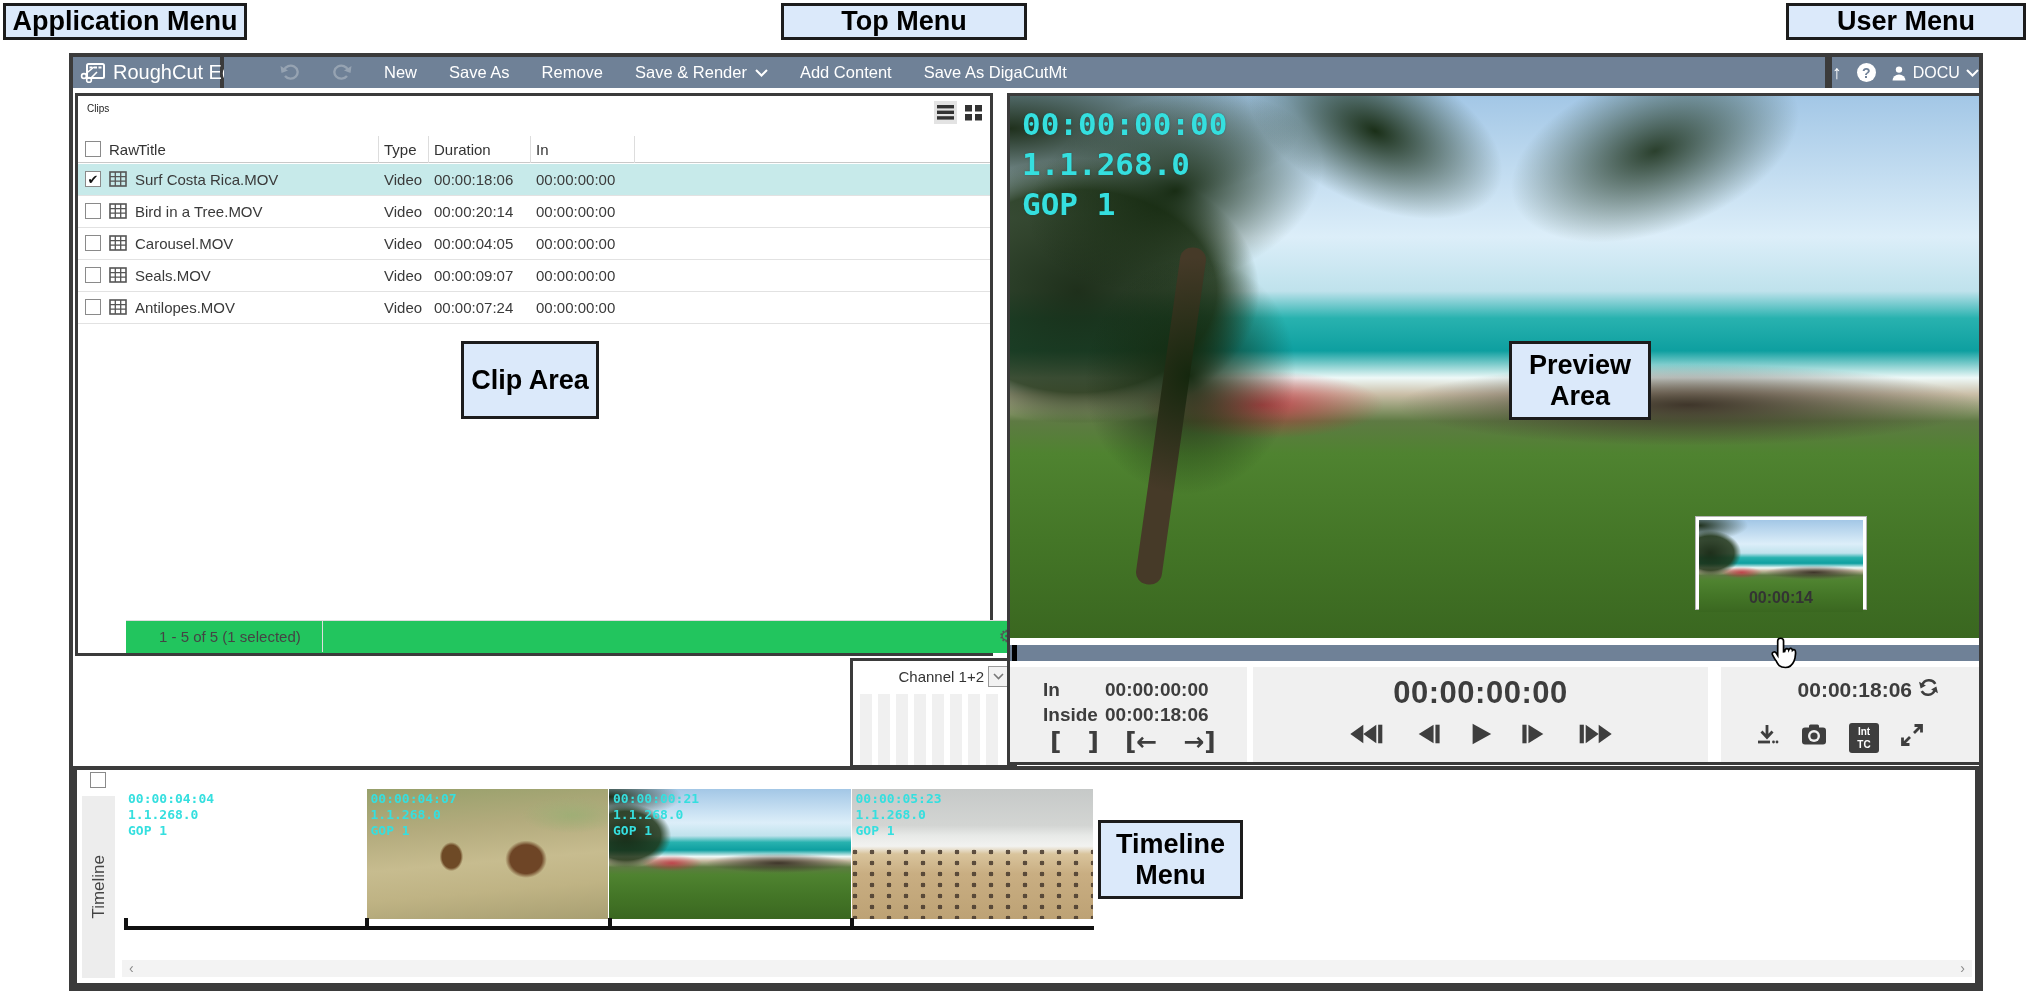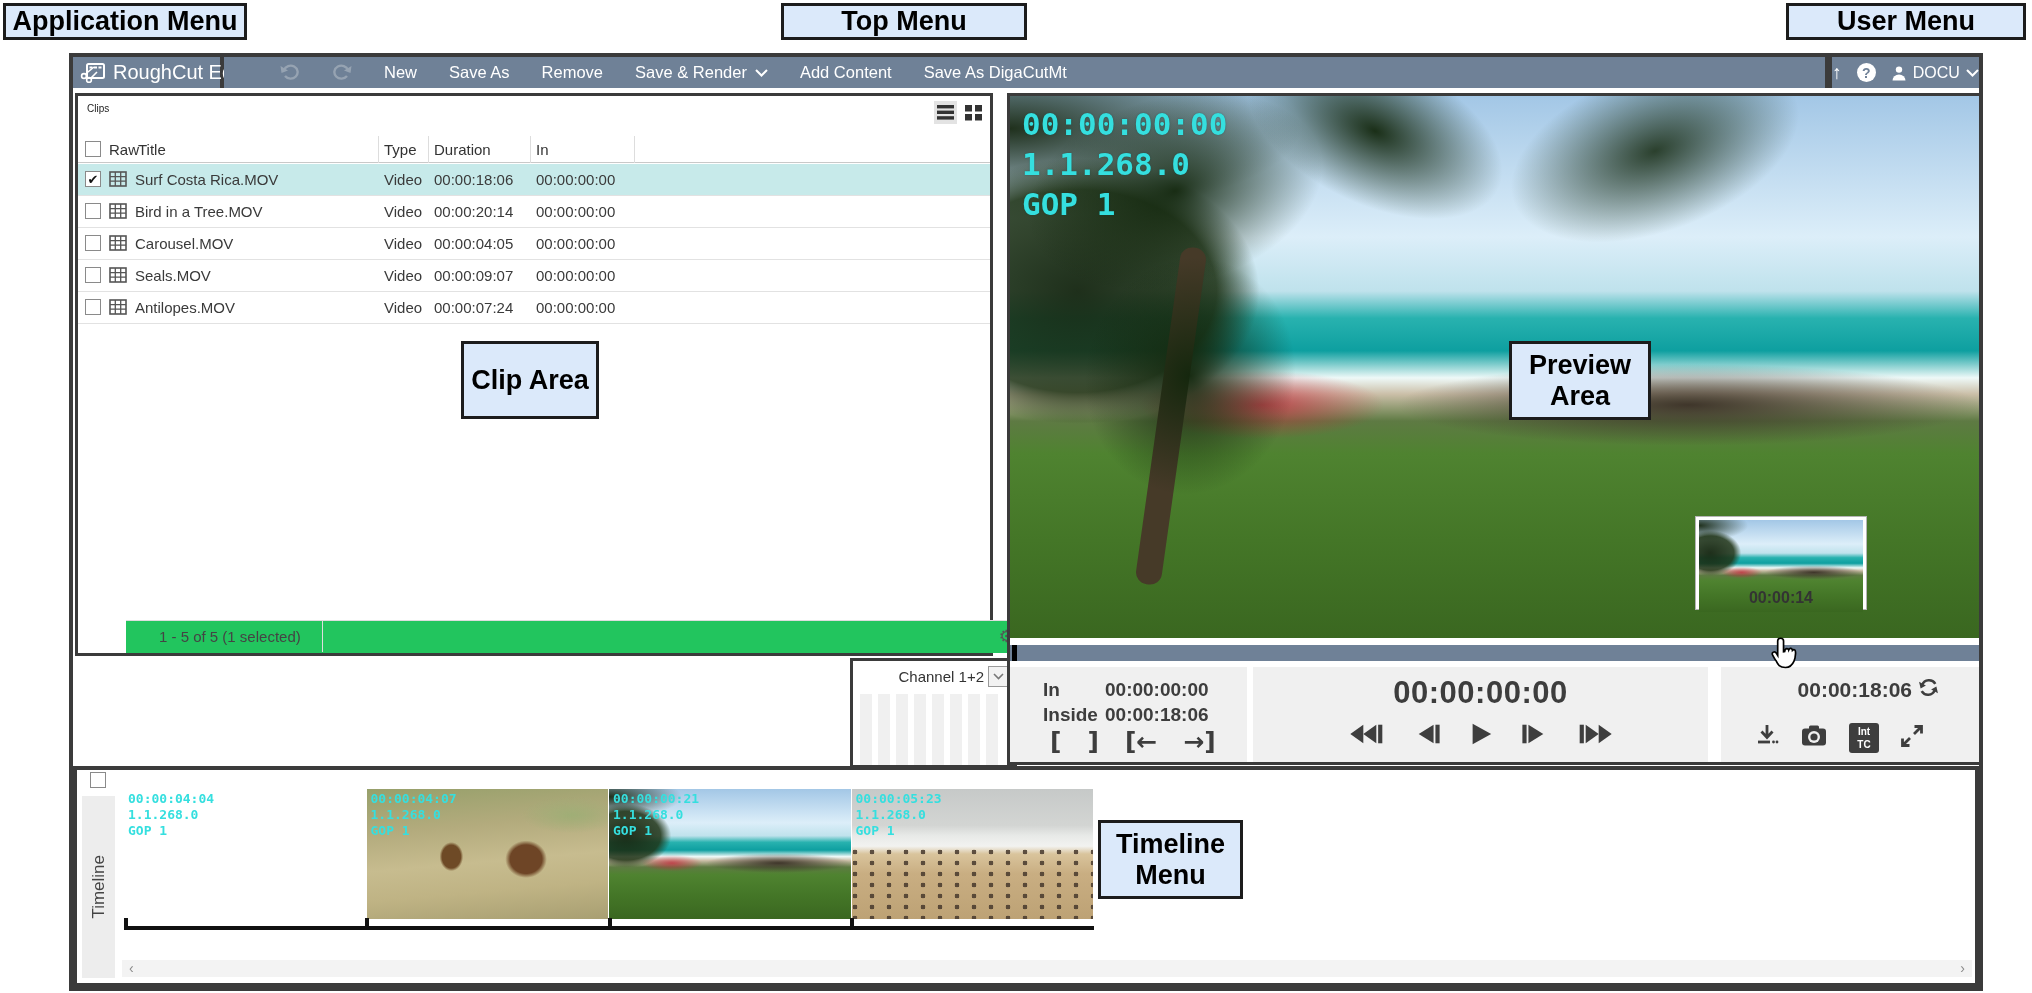--- a/index.html
+++ b/index.html
@@ -85,21 +85,21 @@
   .ctlsec{position:absolute; top:571px; height:95px; background:#f0f0f0; color:#3d3d3d;}
   #sec-in{left:0; width:237px;}
   #sec-tc{left:243px; width:455px;}
   #sec-out{left:711px; width:258px;}
   .inlbl{position:absolute; font-size:19px; font-weight:bold; color:#3d3d3d;}
   .brkt{font-size:25px; font-weight:bold; color:#3d3d3d; font-family:"DejaVu Sans", sans-serif;}
   #brkt-row{position:absolute; left:40px; top:60px; display:flex; gap:26px;}
   #big-tc{position:absolute; left:0; top:8px; width:100%; text-align:center; font-size:31px; font-weight:bold; letter-spacing:.5px;}
   #transport{position:absolute; left:0; top:54px; width:100%; display:flex; justify-content:center; gap:24px; align-items:center;}
   #out-row{position:absolute; right:40px; top:10px; display:flex; align-items:center; gap:6px; font-size:21px; font-weight:bold;}
-  #out-icons{position:absolute; left:34px; top:56px; display:flex; gap:21px; align-items:center;}
+  #out-icons{position:absolute; left:34px; top:56px; display:flex; gap:21px; align-items:flex-start;}
   .inttc{width:30px; height:30px; background:#3e3e3e; border-radius:3px; color:#fff; font-size:10px; font-weight:bold; text-align:center; line-height:1.25; padding-top:3px;}
 
   
   #timeline{position:absolute; left:0; top:709px; width:1906px; height:221px; border:4px solid #3b3b3b; background:#fff;}
   #tl-check{position:absolute; left:13px; top:2px;}
   #tl-label{position:absolute; left:5px; top:26px; width:33px; height:182px; background:#ededed; display:flex; align-items:center; justify-content:center;}
   #tl-label span{writing-mode:vertical-rl; transform:rotate(180deg); font-size:17px; color:#444;}
   #tl-durs{position:absolute; left:47px; top:0; width:970px; height:19px; background:#efefef; display:flex;}
   .tl-cell{width:242.5px; text-align:right; font-size:14px; color:#333; padding-right:4px; line-height:19px;}
   #tl-thumbs{position:absolute; left:47px; top:19px; width:970px; height:130px; display:flex;}

